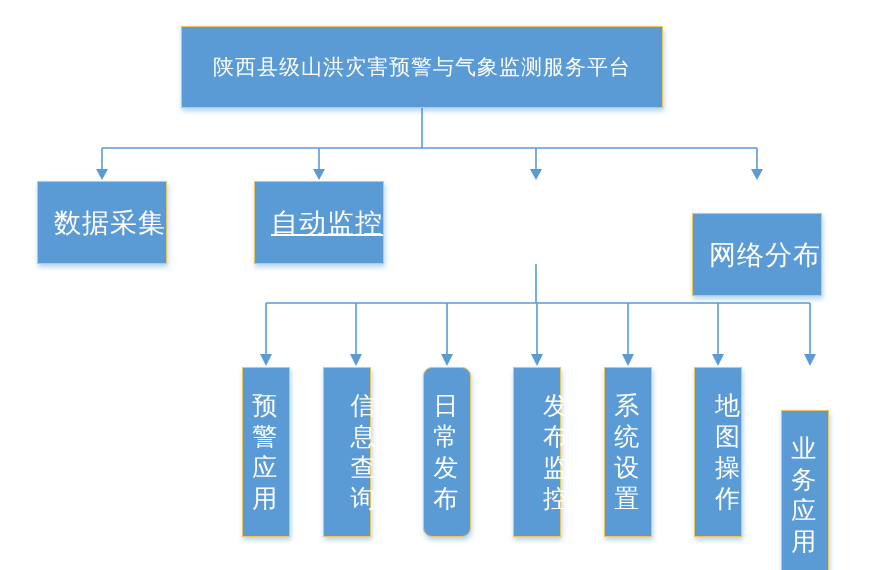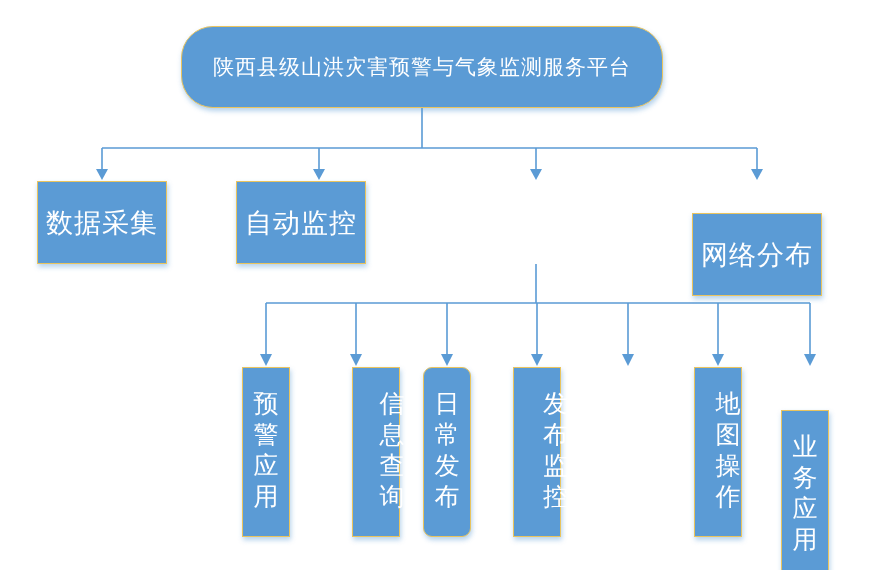--- a/index.html
+++ b/index.html
@@ -48,52 +48,51 @@
     text-align: center;
     box-shadow: 1px 3px 5px rgba(91, 155, 213, 0.45);
     font-weight: 500;
   }
 
   .node.root {
     left: 181px; top: 26px;
     width: 482px; height: 82px;
     font-size: 21px;
     letter-spacing: 1px;
-    border-radius: 32px;
   }
 
   .node.l2 {
     top: 181px;
     height: 83px;
     width: 130px;
     font-size: 27px;
     letter-spacing: 1px;
     white-space: pre;
+    justify-content: flex-end;
   }
   .node.l2.p0 { left: 37px;  }
-  .node.l2.p1 { left: 236px; }
+  .node.l2.p1 { left: 254px; text-decoration: underline; }
   .node.l2.p2 { left: 471px; }
   .node.l2.p3 { left: 692px; margin-top: 32px; }
 
   .node.l3 {
     top: 367px;
     height: 170px;
     width: 48px;
     font-size: 25px;
   }
   .node.l3 .vtext {
     width: 1.1em;
     margin: 0 auto;
     word-break: break-all;
     line-height: 31px;
-    text-align: center;
-    font-family: Liberation Mono, monospace;
+    text-align: left;
   }
   .node.l3.p0 { left: 242px; }
-  .node.l3.p1 { left: 352px; padding-left: 32px; }
+  .node.l3.p1 { left: 323px; padding-left: 32px; }
   .node.l3.p2 { left: 423px; border-radius: 9px; }
   .node.l3.p3 { left: 513px; padding-left: 37px; }
   .node.l3.p4 { left: 604px; }
   .node.l3.p5 { left: 694px; padding-left: 20px; }
   .node.l3.p6 { left: 781px; margin-top: 43px; }
 </style>
 </head>
 <body>
 
 <div class="canvas">
@@ -139,20 +138,23 @@
   </div>
   <div class="node l3 p1">
     <div class="vtext">信息查询</div>
   </div>
   <div class="node l3 p2">
     <div class="vtext">日常发布</div>
   </div>
   <div class="node l3 p3">
     <div class="vtext">发布监控</div>
   </div>
+  <div class="node l3 p4">
+    <div class="vtext">系统设置</div>
+  </div>
   <div class="node l3 p5">
     <div class="vtext">地图操作</div>
   </div>
   <div class="node l3 p6">
     <div class="vtext">业务应用</div>
   </div>
 
 </div>
 
 </body></html>

